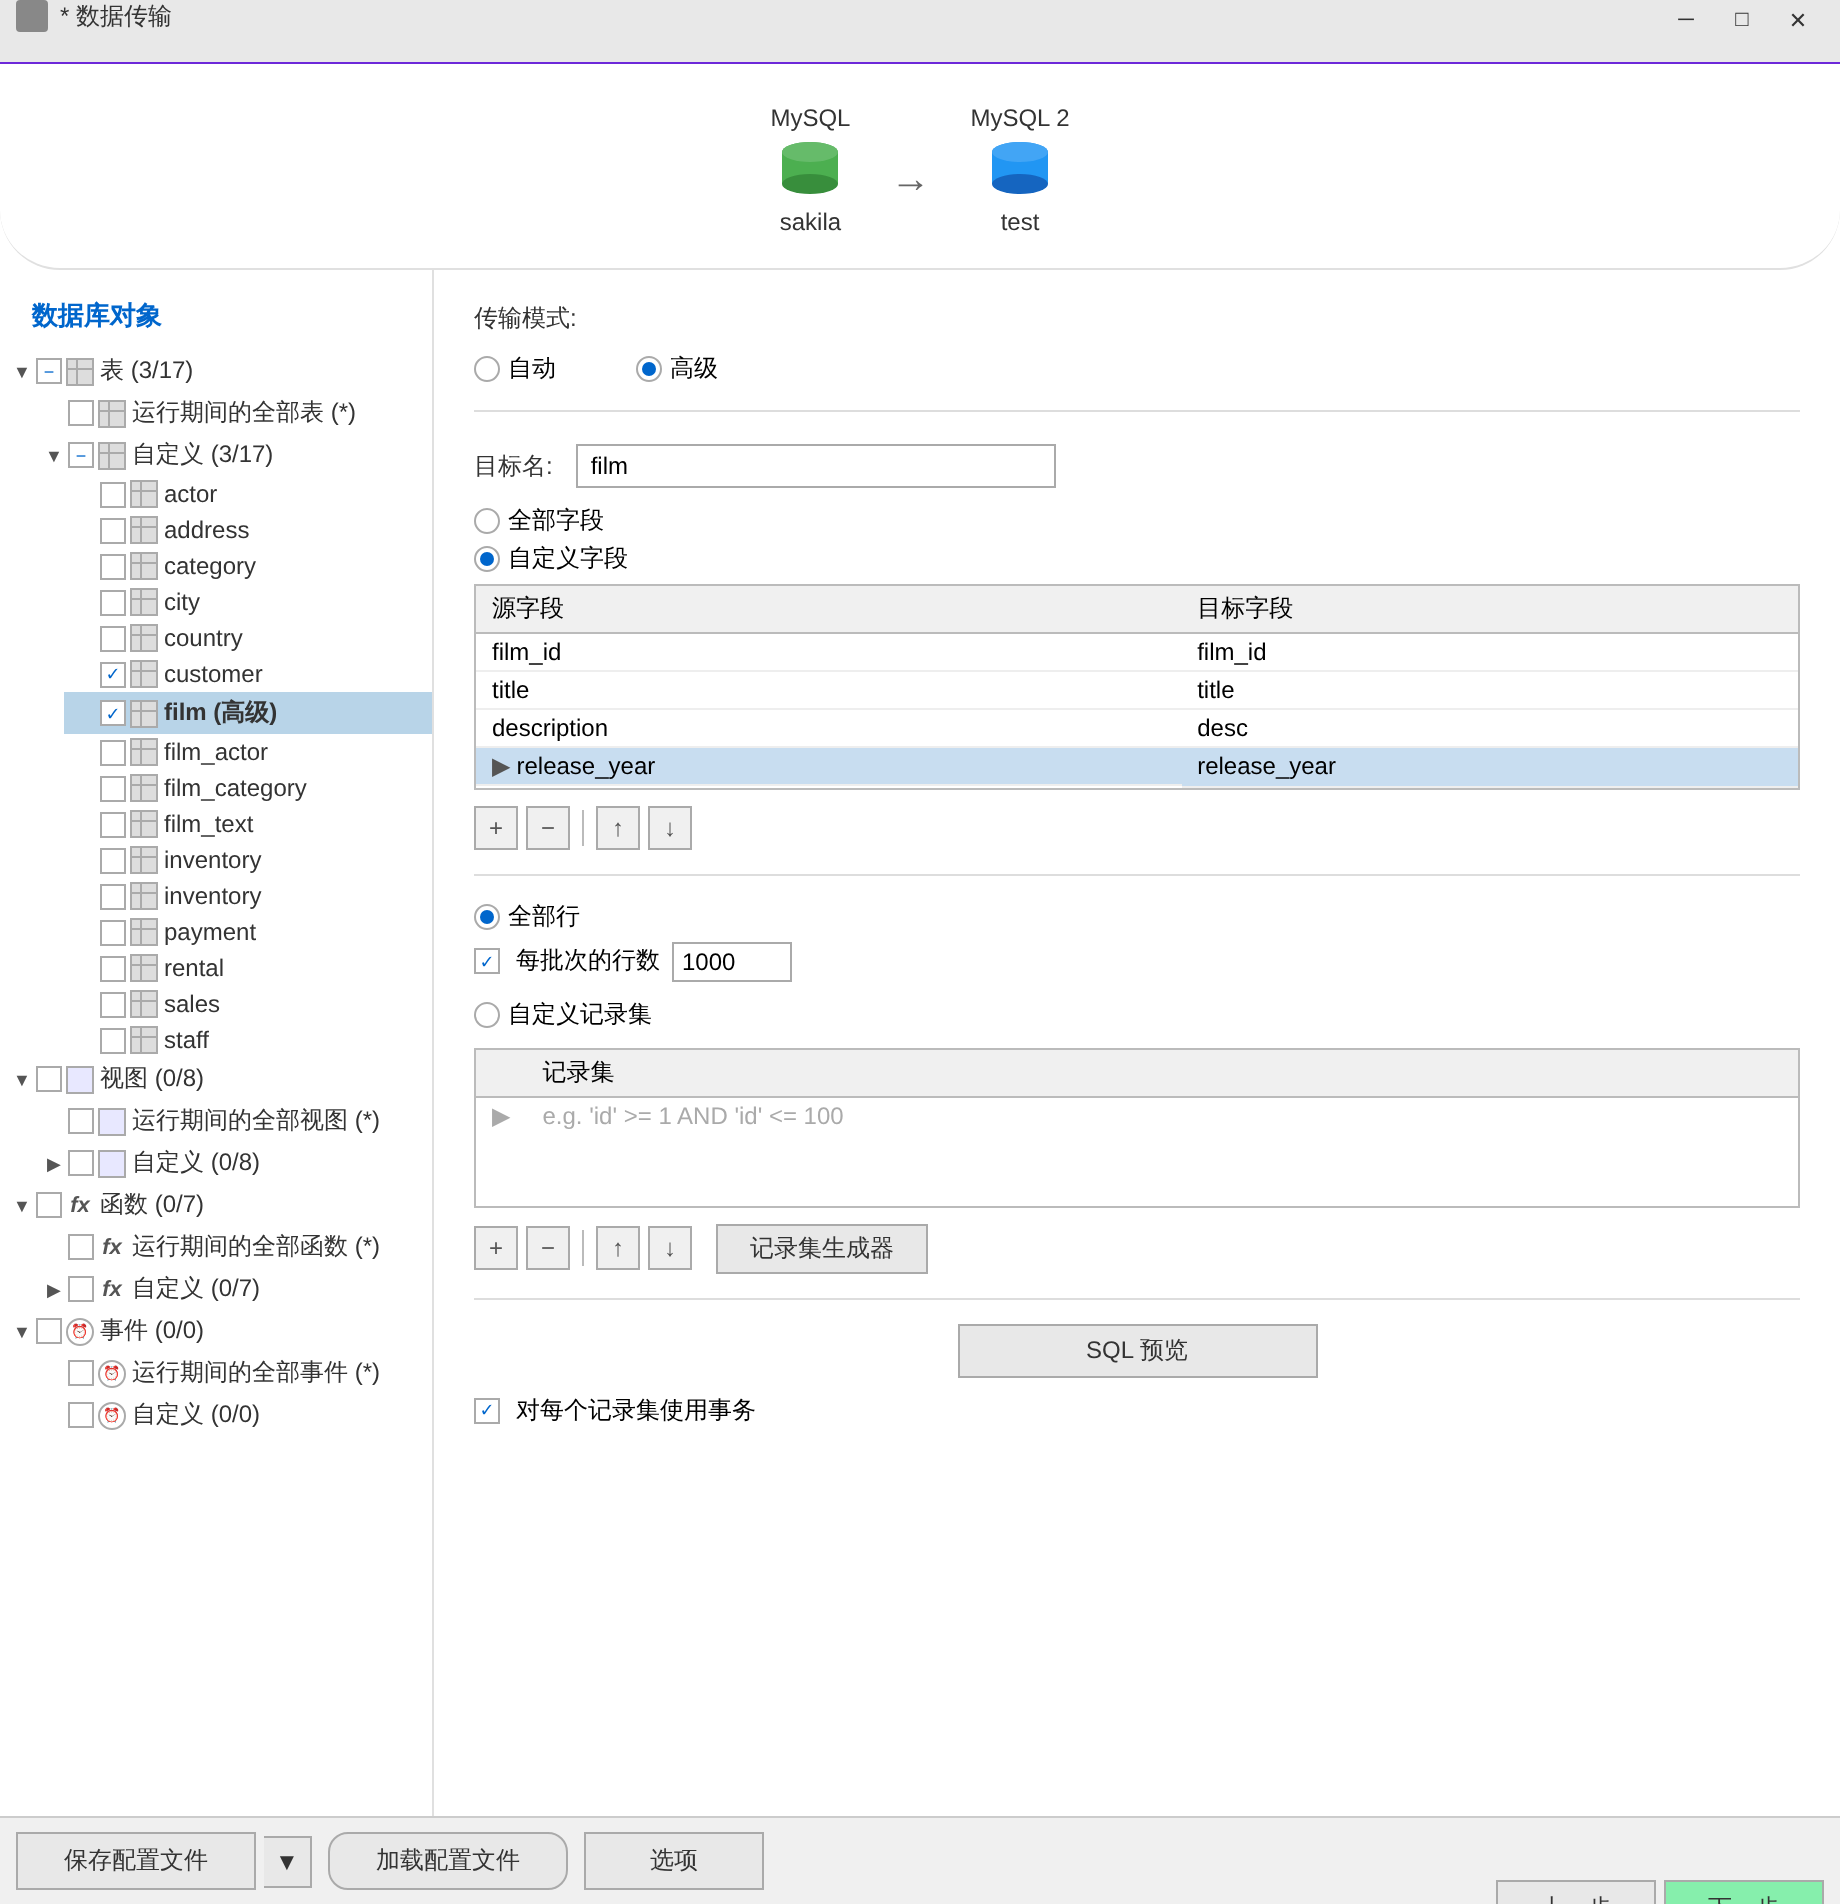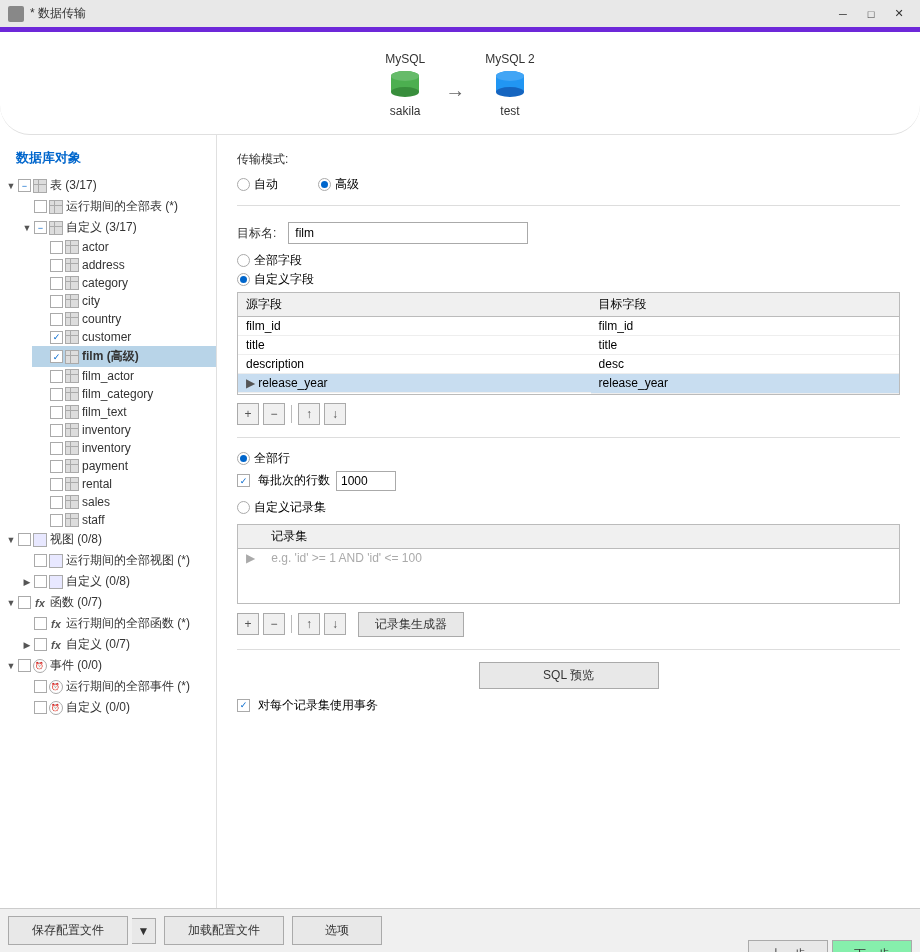--- a/index.html
+++ b/index.html
@@ -10,23 +10,22 @@
       width: 920px;
       height: 952px;
       overflow: hidden;
       display: flex;
       flex-direction: column;
     }
     .title-bar {
       background: #e8e8e8;
       height: 32px;
       display: flex;
-      align-items: center;
       padding: 0 8px;
-      border-bottom: 5px solid #6d28d9;
+      border-bottom: 1px solid #6d28d9;
       flex-shrink: 0;
     }
     .title-bar-icon {
       width: 16px; height: 16px;
       background: #888;
       margin-right: 6px;
       border-radius: 2px;
     }
     .title-bar-text {
       font-size: 12px;
@@ -715,18 +714,18 @@
         <span class="checkbox checked"></span>
         <span>对每个记录集使用事务</span>
       </div>
     </div>
   </div>
 </div>
 
 <div class="footer">
   <button class="footer-btn footer-btn-save">保存配置文件</button>
   <button class="footer-btn footer-btn-arrow">▼</button>
-  <button class="footer-btn footer-btn-load" style="margin-left:4px;">加载配置文件</button>
+  <button class="footer-btn footer-btn-load" style="margin-left:4px;border-radius:10px;">加载配置文件</button>
   <button class="footer-btn footer-btn-option" style="margin-left:4px;">选项</button>
   <div class="footer-spacer"></div>
   <button class="footer-btn footer-btn-nav">上一步</button>
   <button class="footer-btn footer-btn-nav" style="background:#86efac;">下一步</button>
 </div>
 
 </body></html>

